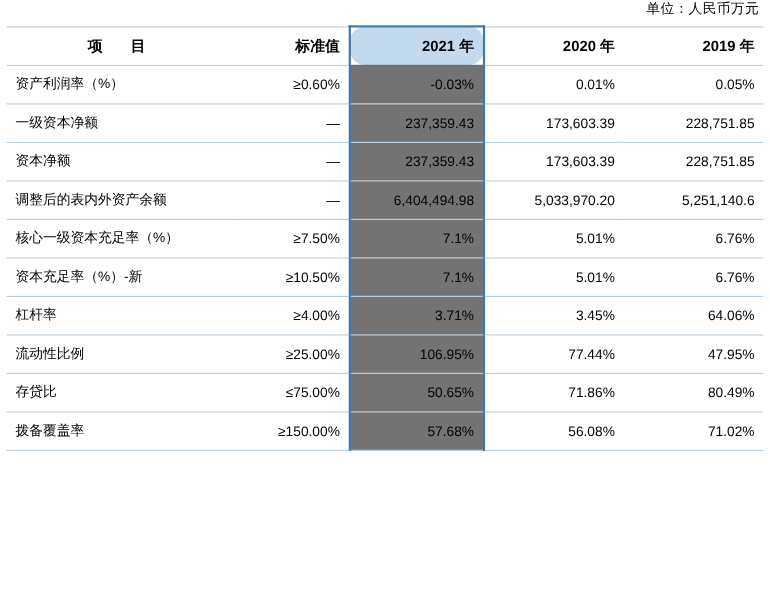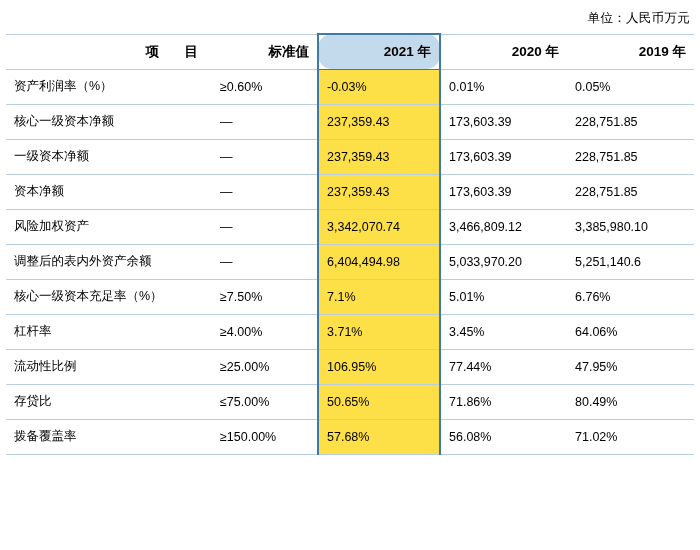--- a/index.html
+++ b/index.html
@@ -17,21 +17,21 @@
   .page {
     position: relative;
     width: 700px;
     height: 550px;
     box-sizing: border-box;
   }
   .unit-line {
     text-align: right;
     font-size: 12.5px;
     color: #000;
-    padding: 10px 10px 6px 0;
+    padding: 0 10px 6px 0;
     letter-spacing: 0.3px;
   }
   table.fin {
     width: 688px;
     margin-left: 6px;
     border-collapse: collapse;
     table-layout: fixed;
     font-size: 12.5px;
   }
   table.fin col.c0 { width: 206px; }
@@ -49,33 +49,33 @@
     vertical-align: middle;
     white-space: nowrap;
   }
   thead th {
     border-top: 2px solid #3f79a8;
     border-bottom: 1px solid #3f79a8;
     font-weight: bold;
     font-size: 13.5px;
     height: 36px;
   }
-  .hdr-item { text-align: right; letter-spacing: 6px; padding-left: 6px;}
+  .hdr-item { text-align: center; letter-spacing: 6px; padding-left: 6px;}
   .hdr-c { text-align: right; }
   .cell-label {
     text-align: left;
     font-size: 12.5px;
   }
   .cell-num {
-    text-align: left;
+    text-align: right;
     font-size: 12.5px;
   }
   
   .hl {
-    background: #fde047;
+    background: #737373;
   }
   thead th.hl {
     background: #c3daec;
     border-top: 2px solid #3f79a8;
     border-bottom: 1px solid #3f79a8;
     border-radius: 14px;
   }
   .col-left-border { border-left: 2px solid #3f79a8; }
   .col-right-border { border-right: 2px solid #3f79a8; }
 
@@ -110,57 +110,50 @@
     </thead>
     <tbody>
       <tr>
         <td class="cell-label">资产利润率（%）</td>
         <td class="cell-num">≥0.60%</td>
         <td class="cell-num hl col-left-border col-right-border">-0.03%</td>
         <td class="cell-num">0.01%</td>
         <td class="cell-num">0.05%</td>
       </tr>
       <tr>
-        <td class="cell-label">核心一级资本净额</td>
-        <td class="cell-num dash">—</td>
-        <td class="cell-num hl col-left-border col-right-border">237,359.43</td>
-        <td class="cell-num">173,603.39</td>
-        <td class="cell-num">228,751.85</td>
-      </tr>
-      <tr>
         <td class="cell-label">一级资本净额</td>
         <td class="cell-num dash">—</td>
         <td class="cell-num hl col-left-border col-right-border">237,359.43</td>
         <td class="cell-num">173,603.39</td>
         <td class="cell-num">228,751.85</td>
       </tr>
       <tr>
         <td class="cell-label">资本净额</td>
         <td class="cell-num dash">—</td>
         <td class="cell-num hl col-left-border col-right-border">237,359.43</td>
         <td class="cell-num">173,603.39</td>
         <td class="cell-num">228,751.85</td>
       </tr>
       <tr>
-        <td class="cell-label">风险加权资产</td>
-        <td class="cell-num dash">—</td>
-        <td class="cell-num hl col-left-border col-right-border">3,342,070.74</td>
-        <td class="cell-num">3,466,809.12</td>
-        <td class="cell-num">3,385,980.10</td>
-      </tr>
-      <tr>
         <td class="cell-label">调整后的表内外资产余额</td>
         <td class="cell-num dash">—</td>
         <td class="cell-num hl col-left-border col-right-border">6,404,494.98</td>
         <td class="cell-num">5,033,970.20</td>
         <td class="cell-num">5,251,140.6</td>
       </tr>
       <tr>
         <td class="cell-label">核心一级资本充足率（%）</td>
         <td class="cell-num">≥7.50%</td>
+        <td class="cell-num hl col-left-border col-right-border">7.1%</td>
+        <td class="cell-num">5.01%</td>
+        <td class="cell-num">6.76%</td>
+      </tr>
+      <tr>
+        <td class="cell-label">资本充足率（%）-新</td>
+        <td class="cell-num">≥10.50%</td>
         <td class="cell-num hl col-left-border col-right-border">7.1%</td>
         <td class="cell-num">5.01%</td>
         <td class="cell-num">6.76%</td>
       </tr>
       <tr>
         <td class="cell-label">杠杆率</td>
         <td class="cell-num">≥4.00%</td>
         <td class="cell-num hl col-left-border col-right-border">3.71%</td>
         <td class="cell-num">3.45%</td>
         <td class="cell-num">64.06%</td>

